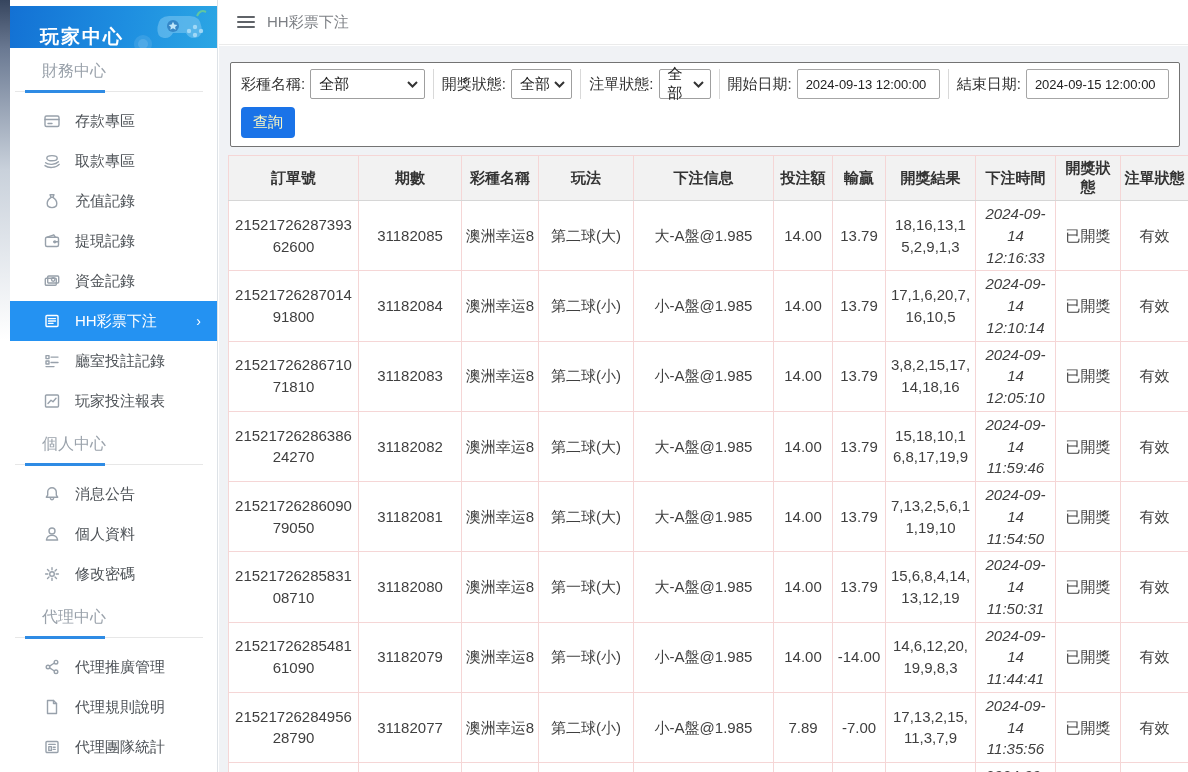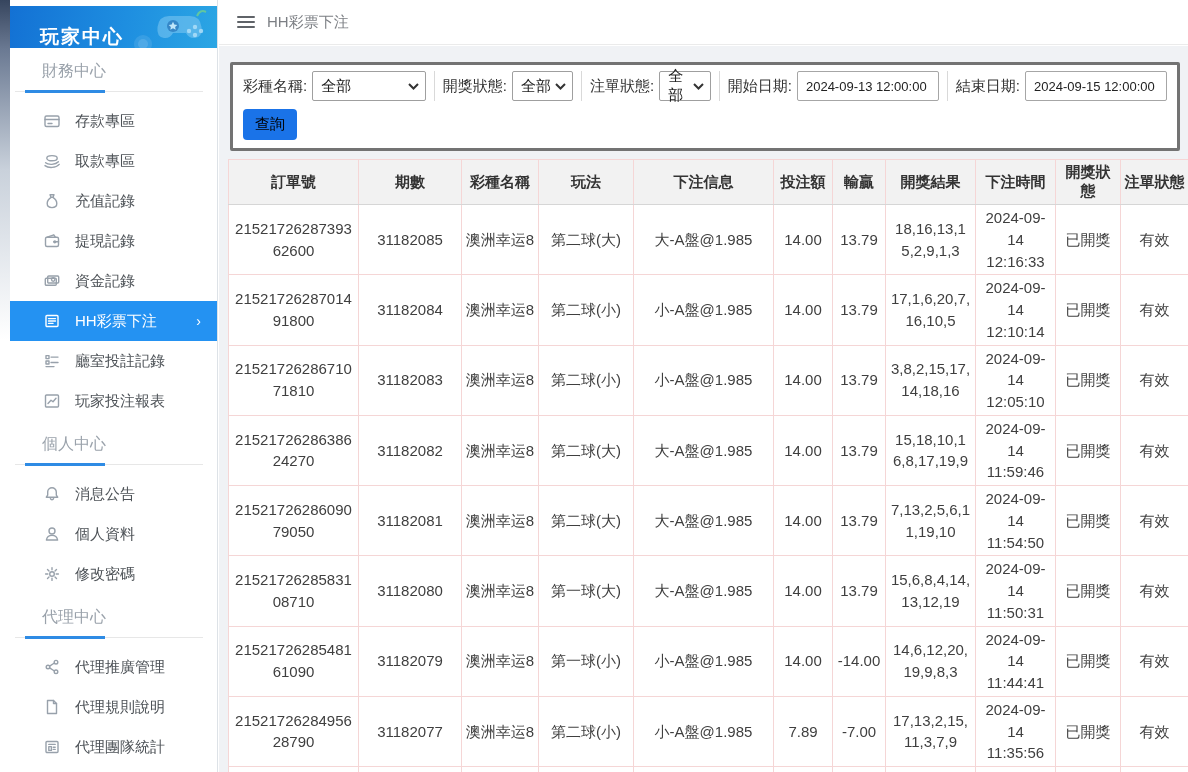--- a/index.html
+++ b/index.html
@@ -32,44 +32,44 @@
   
   .topbar { position:absolute; left:219px; top:0; width:969px; height:45px;
     background:#fff; border-bottom:1px solid #ebebeb; display:flex; align-items:center; }
   .hamburger { margin-left:18px; width:18px; cursor:pointer; }
   .hamburger span { display:block; height:2px; background:#5f6368; margin:3px 0; border-radius:1px; }
   .topbar-title { margin-left:12px; font-size:15px; color:#7c7f84; }
 
   .content { position:absolute; left:219px; top:46px; width:969px; height:726px;
     background:#f0f2f5; overflow:hidden; }
 
-  .filter-card { margin:16px 8px 0 11px; background:#fff; border:3px solid #737373;
+  .filter-card { margin:16px 8px 0 11px; background:#fff; border:1px solid #737373;
     border-radius:2px; padding:6px 10px 8px; }
   .filter-row { display:flex; align-items:center; font-size:15px; color:#333; }
   .flabel { margin-right:5px; white-space:nowrap; }
   .select { display:inline-flex; align-items:center; justify-content:space-between;
     border:1px solid #9f9f9f; border-radius:2px; height:30px; padding:0 6px 0 8px;
     background:#fff; cursor:pointer; color:#222; }
   .w120 { width:120px; } .w64 { width:64px; } .w54 { width:54px; }
   .chev svg { display:block; }
   .tinput { width:150px; height:30px; border:1px solid #a6a6a6; border-radius:2px;
     padding:0 8px; font-size:13px; color:#222; background:#fff; display:flex; align-items:center;
     white-space:nowrap; }
   .sep { width:1px; height:30px; background:#d9d9d9; margin:0 8px; }
-  .search-btn { margin-top:8px; width:54px; height:31px; background:#1a73e8; color:#000000;
+  .search-btn { margin-top:8px; width:54px; height:31px; background:#1a73e8; color:#fef9c3;
     border:none; border-radius:4px; font-size:15px; cursor:pointer; }
 
   .table-card { margin:8px 0 0 9px; }
   table { border-collapse:collapse; table-layout:fixed; width:960px; background:#fff;
     border:1px solid #f0d2d2; }
   th, td { border:1px solid #f5d6d6; text-align:center; font-size:15px; padding:2px 3px; }
   th { background:#f2f2f2; height:45px; font-weight:bold; color:#333;
     border-bottom:1px solid #d6d6d6; }
   td { height:57px; color:#3f3f3f; line-height:1.45; word-break:break-all; }
-  td.nobreak { word-break:normal; }
+  td.nobreak { word-break:normal;font-style:italic; }
 </style>
 </head>
 <body>
 
 <div class="left-strip"></div>
 
 <aside class="sidebar">
   <div class="logo">
     <div class="logo-title">玩家中心</div>
     <div class="logo-sub">PLAYERS CENTER</div>

